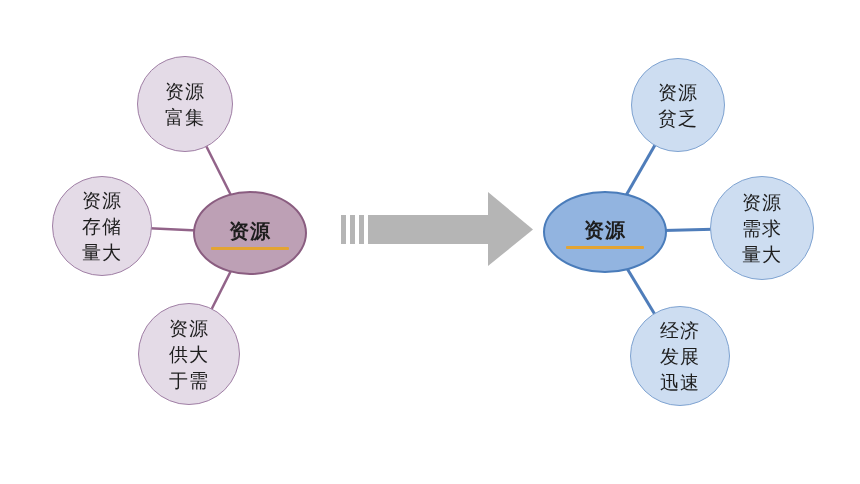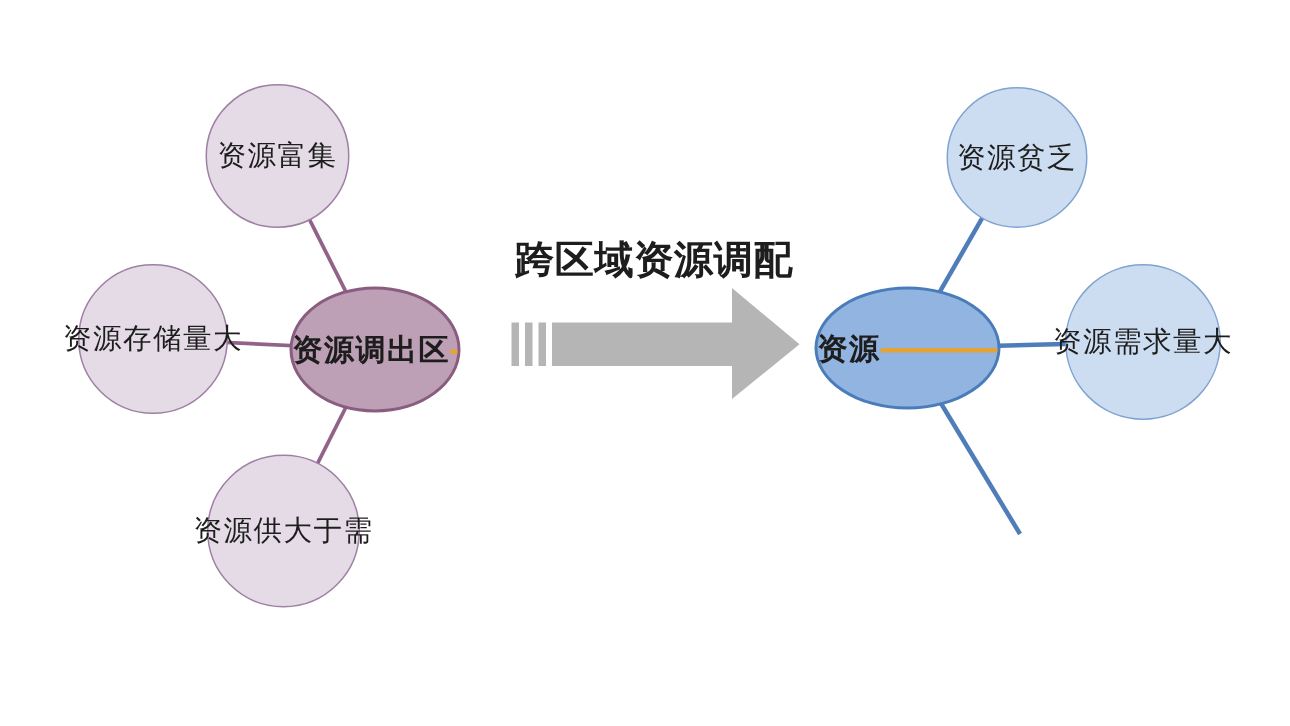--- a/index.html
+++ b/index.html
@@ -17,21 +17,21 @@
     color: var(--text-dark, #1d1d1d);
   }
   #wires {
     position: absolute;
     left: 0; top: 0;
     width: 860px; height: 484px;
   }
   .node {
     position: absolute;
     display: flex;
-    flex-direction: row;
+    flex-direction: column;
     align-items: center;
     justify-content: center;
     text-align: center;
     box-sizing: border-box;
     z-index: 2;
   }
   .circle-left {
     background: var(--left-satellite-fill, #e4dbe7);
     border: 1.5px solid var(--left-satellite-border, #a07fa5);
     border-radius: 50%;
@@ -99,25 +99,23 @@
 
     <g style="fill:var(--arrow-gray)">
       <rect x="341" y="215" width="5" height="29"></rect>
       <rect x="350" y="215" width="5" height="29"></rect>
       <rect x="359" y="215" width="5" height="29"></rect>
       <rect x="368" y="215" width="120" height="29"></rect>
       <polygon points="488,192 533,229.5 488,266"></polygon>
     </g>
   </svg>
 
-  <div id="mid-title">跨区域资源调配</div>
 
   <div class="node ellipse-left center-label" style="left:193px; top:191px; width:114px; height:84px;">
     <div class="line">资源</div>
-    <div class="line">调出区</div>
     <div class="gold-underline"></div>
   </div>
 
   <div class="node circle-left" style="left:137px; top:56px; width:96px; height:96px;">
     <div class="line">资源</div>
     <div class="line">富集</div>
   </div>
 
   <div class="node circle-left" style="left:52px; top:176px; width:100px; height:100px;">
     <div class="line">资源</div>
@@ -140,14 +138,19 @@
     <div class="line">资源</div>
     <div class="line">贫乏</div>
   </div>
 
   <div class="node circle-right" style="left:710px; top:176px; width:104px; height:104px;">
     <div class="line">资源</div>
     <div class="line">需求</div>
     <div class="line">量大</div>
   </div>
 
+  <div class="node circle-right" style="left:630px; top:306px; width:100px; height:100px;">
+    <div class="line">经济</div>
+    <div class="line">发展</div>
+    <div class="line">迅速</div>
+  </div>
 
 </div>
 
 </body></html>

